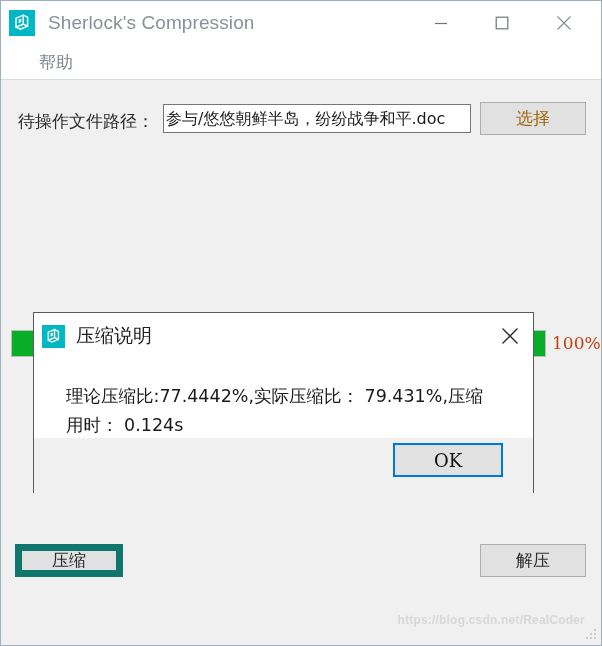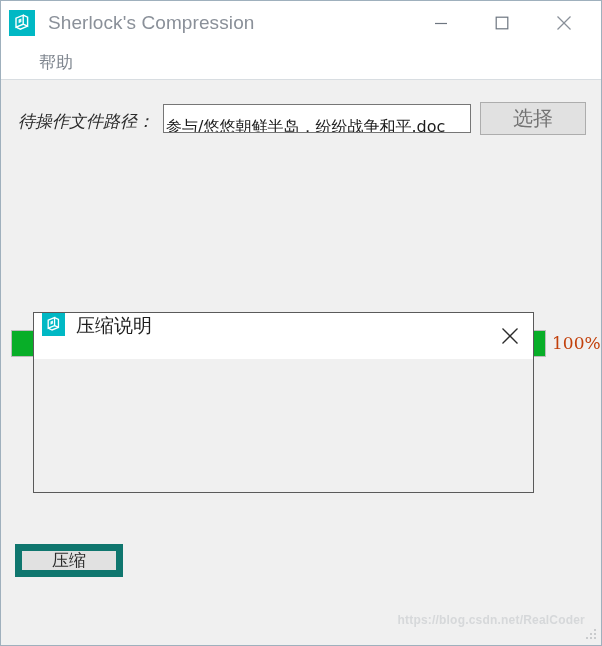--- a/index.html
+++ b/index.html
@@ -102,55 +102,54 @@
     display: block;
   }
   #file-path-label {
     position: absolute;
     left: 17px;
     top: 8px;
     font-size: 17px;
     color: #2b2b2b;
     font-family: "DejaVu Sans", sans-serif;
     white-space: nowrap;
-    font-style: italic;
   }
   #file-path-input {
     position: absolute;
     left: 162px;
     top: 2px;
     width: 308px;
     height: 29px;
     box-sizing: border-box;
     border: 1px solid #767676;
     background: #ffffff;
     font-size: 16px;
     font-family: "DejaVu Sans", sans-serif;
     color: #1a1a1a;
-    padding: 8px 2px;
+    padding: 0 2px;
     overflow: hidden;
     white-space: nowrap;
     line-height: 27px;
     text-overflow: clip;
     direction: rtl;
     text-align: left;
   }
   #file-path-input > span { direction: ltr; unicode-bidi: embed; }
   #select-button {
     position: absolute;
     left: 479px;
     top: 0px;
     width: 106px;
     height: 33px;
     box-sizing: border-box;
     background: #e1e1e1;
     border: 1px solid #adadad;
-    font-size: 20px;
+    font-size: 17px;
     font-family: Liberation Mono, monospace;
-    color: #737373;
+    color: #a16207;
     display: flex;
     align-items: center;
     justify-content: center;
     cursor: default;
   }
 
   
   #progress-row {
     position: absolute;
     left: 0;
@@ -253,20 +252,21 @@
     box-sizing: border-box;
     background: #f0f0f0;
     border: 1px solid #5a5a5a;
     box-shadow: 0 0 0 0 rgba(0,0,0,0);
     z-index: 50;
   }
   #dialog-title-bar {
     height: 46px;
     background: #ffffff;
     display: flex;
+    align-items: center;
     position: relative;
   }
   #dialog-icon {
     width: 23px;
     height: 23px;
     margin-left: 8px;
     background: #00b8c4;
     flex: 0 0 auto;
   }
   #dialog-title {
@@ -379,20 +379,21 @@
     </div>
 
     <div id="progress-row">
       <div id="progress-track">
         <div id="progress-fill" style="width: 100%; background: rgb(8, 174, 40);"></div>
       </div>
       <div id="progress-label">100%</div>
     </div>
 
     <div id="compress-button">压缩</div>
+    <div id="decompress-button">解压</div>
 
     <div id="watermark">https://blog.csdn.net/RealCoder</div>
     <div id="resize-grip">
       <i style="right:0;bottom:0;"></i>
       <i style="right:4px;bottom:0;"></i>
       <i style="right:8px;bottom:0;"></i>
       <i style="right:0;bottom:4px;"></i>
       <i style="right:4px;bottom:4px;"></i>
       <i style="right:0;bottom:8px;"></i>
     </div>
@@ -412,17 +413,23 @@
         </div>
         <div id="dialog-title">压缩说明</div>
         <div id="dialog-close-button">
           <svg width="18" height="18" viewBox="0 0 18 18">
             <line x1="1.5" y1="1.5" x2="16.5" y2="16.5" stroke="#2b2b2b" stroke-width="1.3"></line>
             <line x1="16.5" y1="1.5" x2="1.5" y2="16.5" stroke="#2b2b2b" stroke-width="1.3"></line>
           </svg>
         </div>
       </div>
 
+      <div id="dialog-body">
+        <div id="dialog-message">理论压缩比:77.4442%,实际压缩比： 79.431%,压缩用时： 0.124s</div>
+        <div id="dialog-footer">
+          <div id="ok-button">OK</div>
+        </div>
+      </div>
 
     </div>
 
   </div>
 </div>
 
 </body></html>

